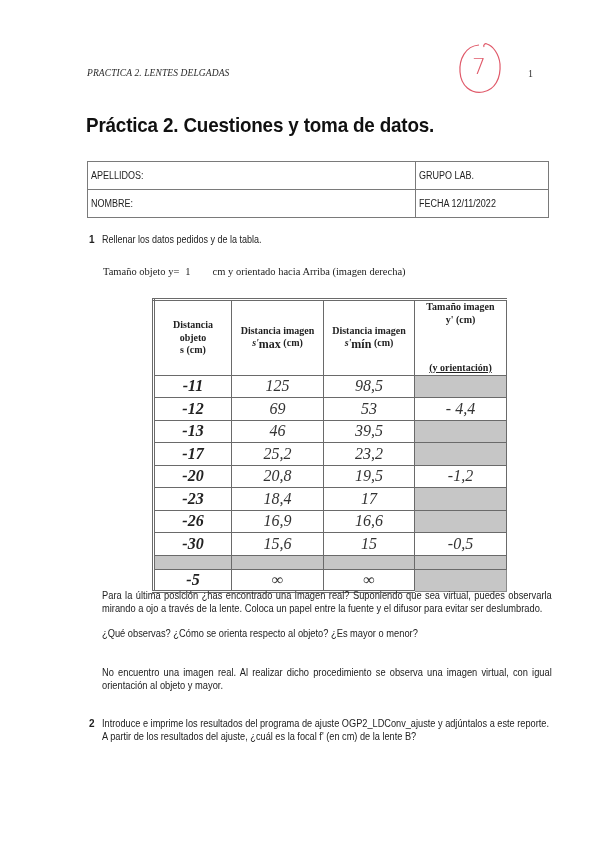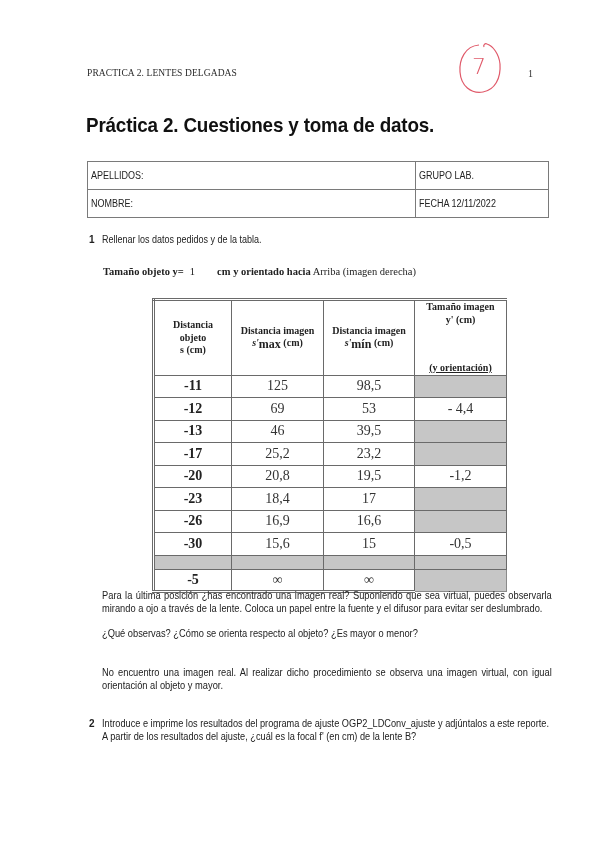--- a/index.html
+++ b/index.html
@@ -1,21 +1,21 @@
 <!DOCTYPE html>
 <html><head>
   <meta charset="utf-8">
   <style>
     * { box-sizing: border-box; margin: 0; padding: 0; }
     html, body { width: 602px; height: 848px; background: #ffffff; overflow: hidden; }
     body { position: relative; font-family: "Liberation Sans", sans-serif; color: #1a1a1a; }
 
     .running-header {
       position: absolute; left: 87px; top: 68px;
-      font-family: "Liberation Serif", serif; 
+      font-family: "Liberation Serif", serif; font-style: italic;
       font-size: 9.5px; color: #2a2a2a; letter-spacing: 0.1px;
     }
     .page-number {
       position: absolute; left: 528px; top: 68px;
       font-family: "Liberation Serif", serif; font-size: 10px; color: #333;
     }
     .grade-mark {
       position: absolute; left: 457px; top: 42px; width: 46px; height: 54px;
     }
     .grade-mark svg { width: 46px; height: 54px; }
@@ -42,38 +42,38 @@
     .q1-line {
       position: absolute; left: 89px; top: 234px; font-size: 10px; color: #222;
     }
     .q1-line .qnum { font-weight: bold; margin-right: 7px; }
     .q1-line .qtext { display: inline-block; transform: scaleX(0.9); transform-origin: left center; }
 
     .size-line {
       position: absolute; left: 103px; top: 266px;
       font-family: "Liberation Serif", serif; font-size: 10.5px; color: #222;
     }
-    .size-line b { font-weight: bold; margin-top: 16px; }
+    .size-line b { font-weight: normal; margin-top: 16px; }
     .size-line .val { display: inline-block; margin: 0 22px 0 6px; }
 
     .data-table {
       position: absolute; left: 152px; top: 298px;
       border-collapse: collapse;
       border-left: 3px double #6a6a6a; border-top: 3px double #6a6a6a;
     }
     .data-table th, .data-table td {
       border: 1px solid #6a6a6a;
       font-family: "Liberation Serif", serif;
       text-align: center; vertical-align: middle;
     }
     .data-table th {
       font-weight: bold; font-size: 10px; line-height: 12.5px; height: 50px; color: #222;
       padding: 0 2px;
     }
-    .data-table td { font-size: 14px; height: 22.5px; color: #333; }
+    .data-table td { font-size: 16px; height: 22.5px; color: #333; font-style: italic; }
     .data-table td.sval { font-weight: bold; color: #222; }
     .data-table .c1 { width: 78px; }
     .data-table .c2 { width: 92px; }
     .data-table .c3 { width: 91px; }
     .data-table .c4 { width: 92px; }
     .data-table .gray { background: #c6c6c6; }
     .data-table tr.spacer td { height: 14px; background: #c6c6c6; }
     .data-table th sub { font-size: 12px; vertical-align: -2px; }
     .data-table .ul { text-decoration: underline; margin-top: 36px; }
     .data-table tr.last td { border-bottom: 3px double #6a6a6a; }

